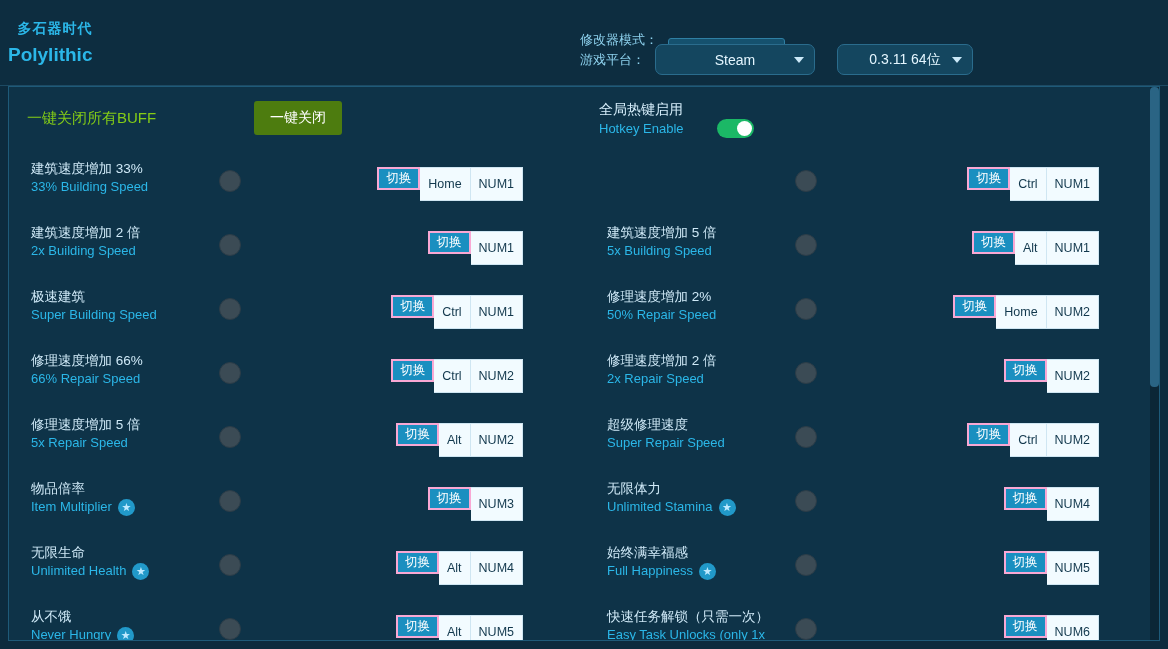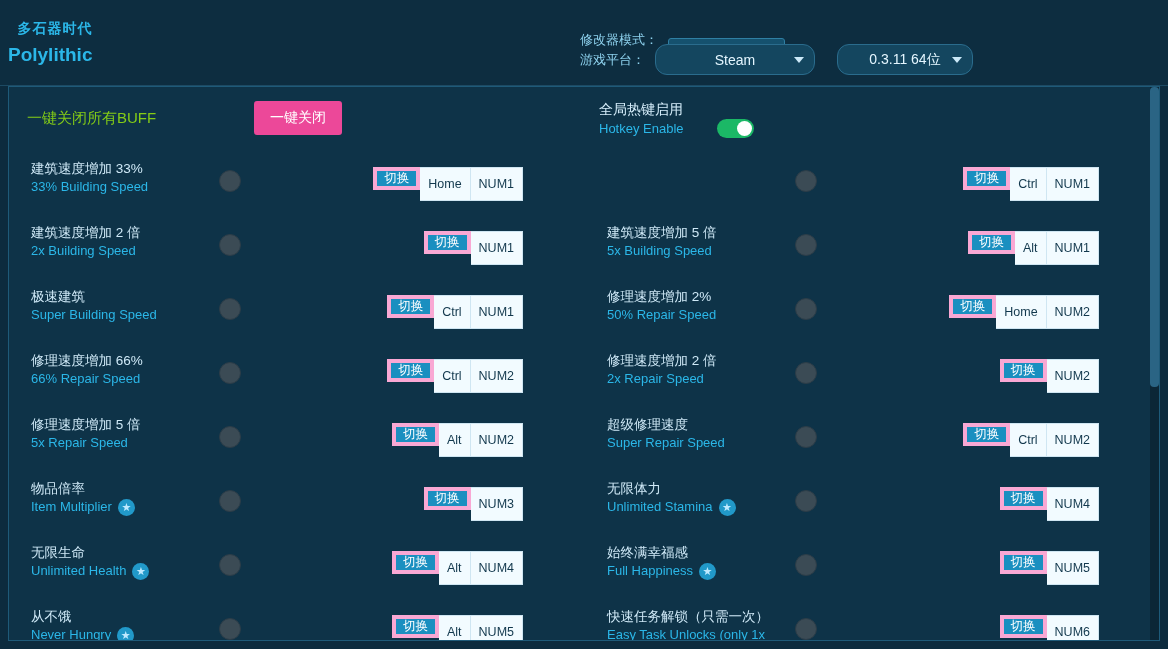--- a/index.html
+++ b/index.html
@@ -59,21 +59,21 @@
     padding: 6px 14px;
     border-radius: 3px;
     cursor: pointer;
     white-space: nowrap;
     margin-top: 28px;
   }
   .select {
     position: relative;
     background: #14465f;
     border: 1px solid #2a6c8d;
-    border-radius: 12px;
+    border-radius: 7px;
     height: 31px;
     display: flex;
     align-items: center;
     justify-content: center;
     color: #e4f6ff;
     font-size: 14px;
     cursor: pointer;
   }
   .select .chev {
     position: absolute;
@@ -109,21 +109,21 @@
     position: absolute;
     left: 18px;
     top: 22px;
     color: #84cc16;
     font-size: 15px;
   }
   .close-all-btn {
     position: absolute;
     left: 245px;
     top: 14px;
-    background: #ec4899;
+    background: #4d7c0f;
     border: none;
     color: #ffffff;
     font-size: 14px;
     padding: 8px 16px;
     border-radius: 3px;
     cursor: pointer;
   }
   .hotkey-block {
     position: absolute;
     left: 590px;
@@ -218,21 +218,21 @@
     align-items: stretch;
     height: 23px;
   }
   .key-act {
     background: #1a8fc0;
     color: #ffffff;
     font-size: 12.5px;
     padding: 0 7px;
     display: flex;
     align-items: center;
-    border: 4px solid #f9a8d4;
+    border: 2px solid #f9a8d4;
     white-space: nowrap;
   }
   .key-cap {
     background: #f2fbff;
     color: #12384d;
     font-size: 12.5px;
     padding: 16px 8px;
     display: flex;
     align-items: center;
     border: 1px solid #cfe6f2;

